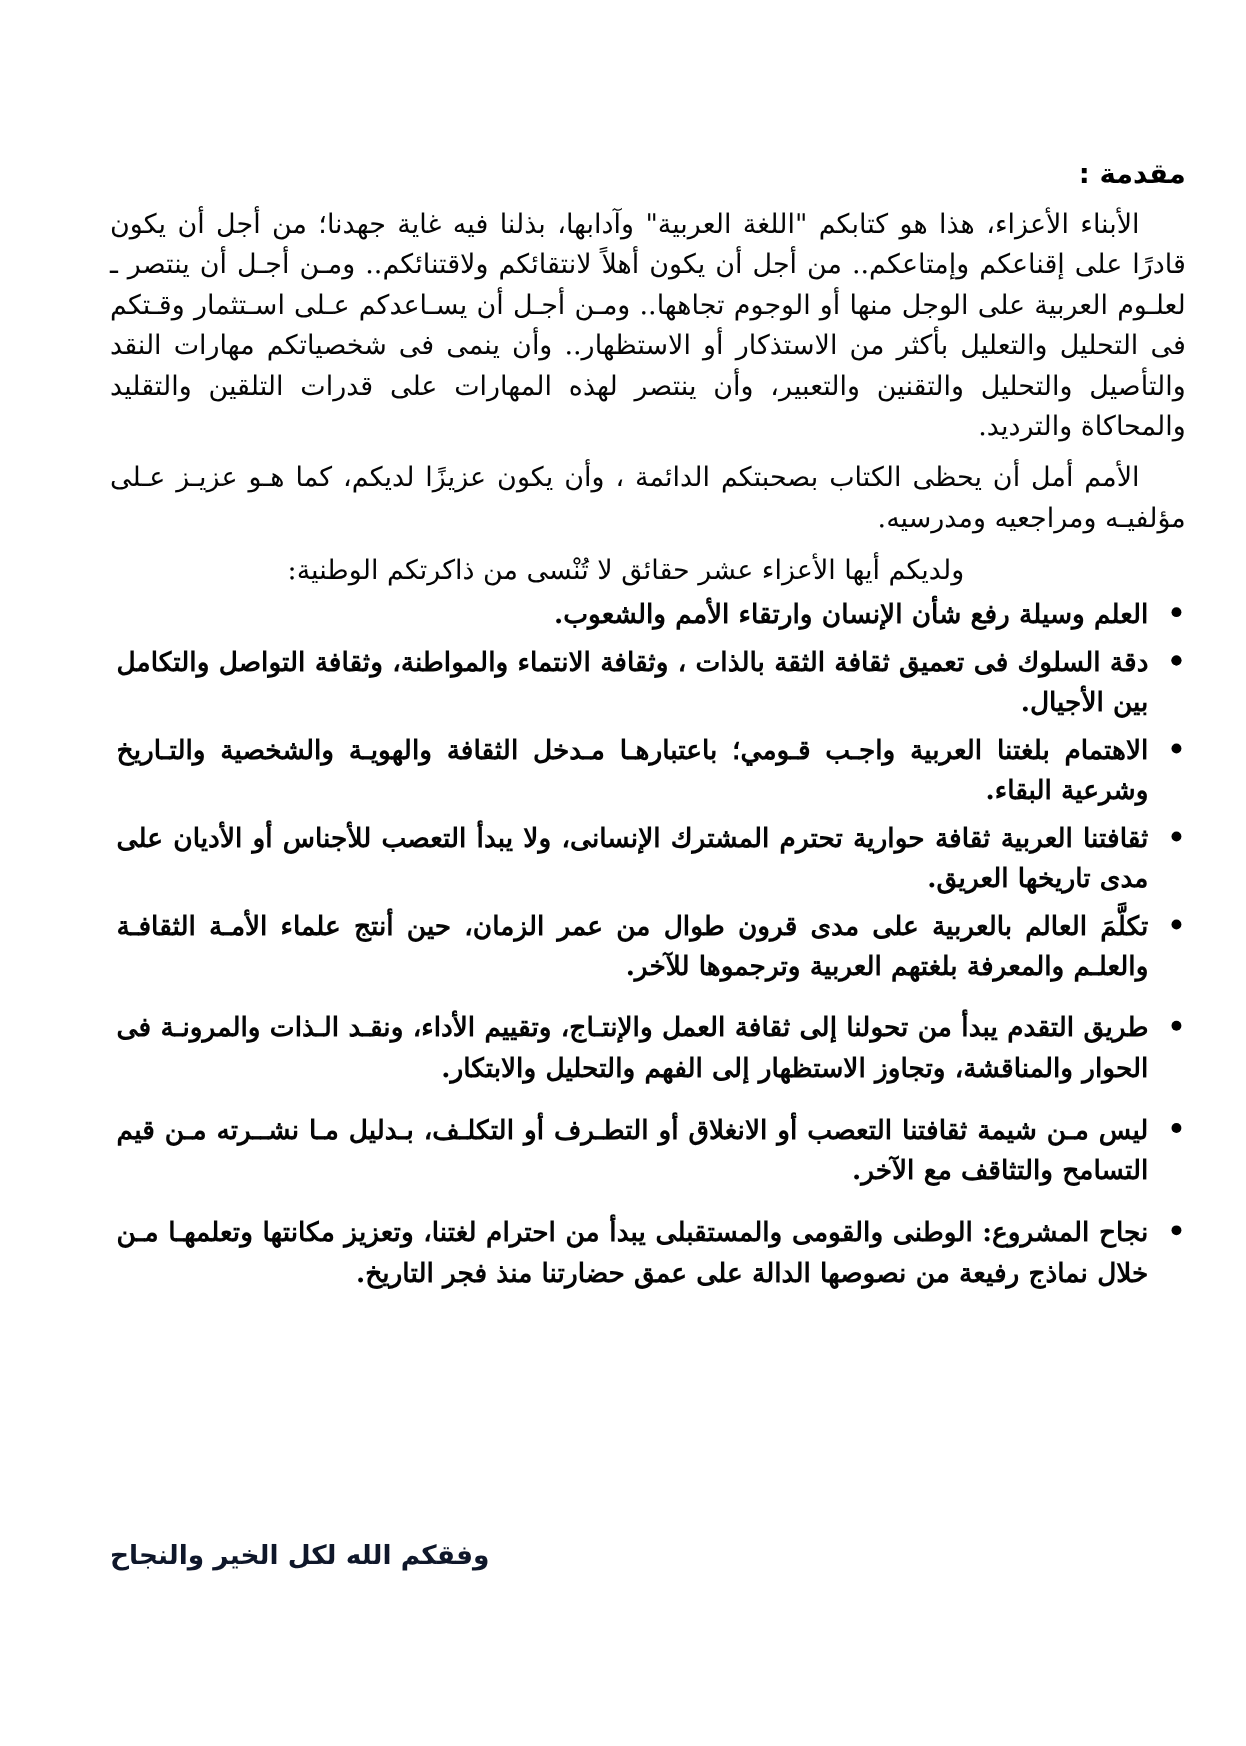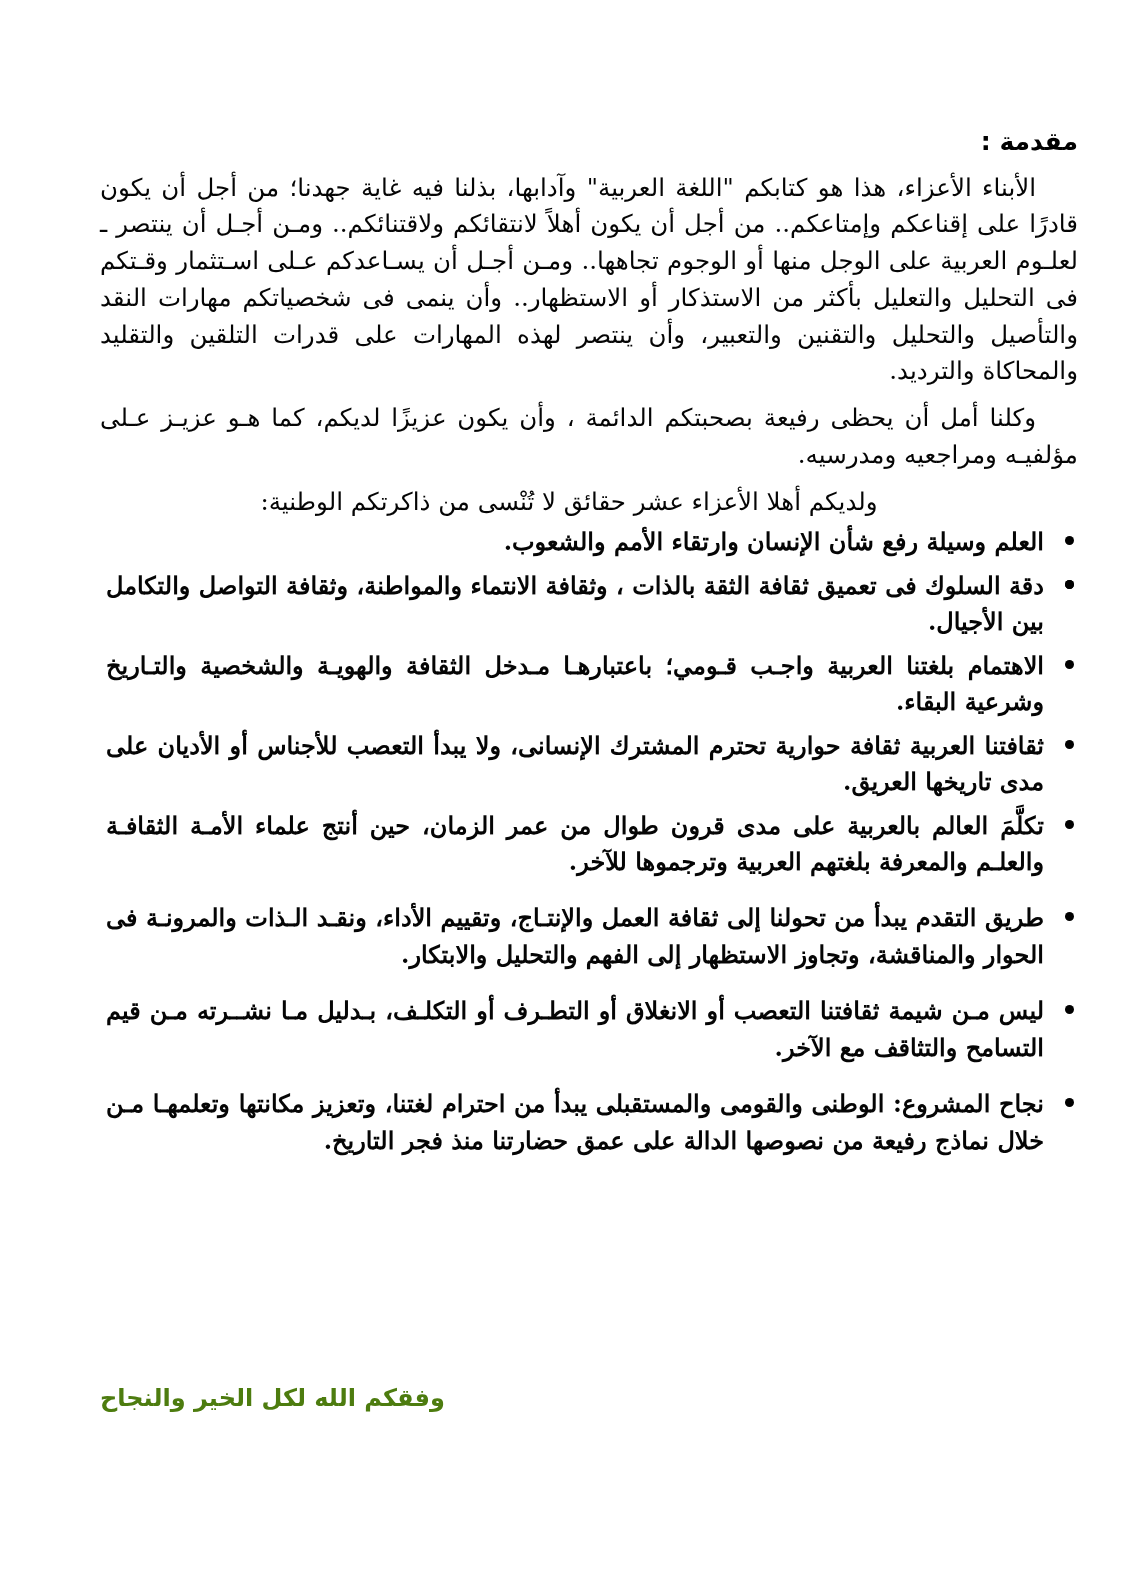--- a/index.html
+++ b/index.html
@@ -7,21 +7,21 @@
     margin: 0;
     padding: 0;
     background: #ffffff;
   }
 
   .page {
     position: relative;
     width: 1133px;
     height: 1485px;
     background: #ffffff;
-    margin: 0 auto;
+    margin: 16px auto;
     overflow: hidden;
     font-family: "DejaVu Serif", "Liberation Serif", serif;
     color: #050505;
     direction: rtl;
   }
 
   .content {
     position: absolute;
     top: 128px;
     right: 55px;
@@ -110,38 +110,38 @@
     text-align: left;
     direction: rtl;
   }
 
   .closing-text {
     display: inline-block;
     font-family: "DejaVu Sans", "Liberation Sans", sans-serif;
     font-weight: bold;
     font-size: 24px;
     line-height: 1.2;
-    color: #4d7c0f;
+    color: #0f172a;
     letter-spacing: -0.5px;
   }
 </style>
 </head>
 <body>
 
 <div class="page">
 
   <div class="content">
 
     <h1 class="doc-title">مقدمة :</h1>
 
     <p class="para">الأبناء الأعزاء، هذا هو كتابكم "اللغة العربية" وآدابها، بذلنا فيه غاية جهدنا؛ من أجل أن يكون قادرًا على إقناعكم وإمتاعكم.. من أجل أن يكون أهلاً لانتقائكم ولاقتنائكم.. ومـن أجـل أن ينتصر ـ لعلـوم العربية على الوجل منها أو الوجوم تجاهها.. ومـن أجـل أن يسـاعدكم عـلى اسـتثمار وقـتكم فى التحليل والتعليل بأكثر من الاستذكار أو الاستظهار.. وأن ينمى فى شخصياتكم مهارات النقد والتأصيل والتحليل والتقنين والتعبير، وأن ينتصر لهذه المهارات على قدرات التلقين والتقليد والمحاكاة والترديد.</p>
 
-    <p class="para para-spaced">وكلنا أمل أن يحظى رفيعة بصحبتكم الدائمة ، وأن يكون عزيزًا لديكم، كما هـو عزيـز عـلى مؤلفيـه ومراجعيه ومدرسيه.</p>
+    <p class="para para-spaced">الأمم أمل أن يحظى الكتاب بصحبتكم الدائمة ، وأن يكون عزيزًا لديكم، كما هـو عزيـز عـلى مؤلفيـه ومراجعيه ومدرسيه.</p>
 
-    <p class="lead-in">ولديكم أهلا الأعزاء عشر حقائق لا تُنْسى من ذاكرتكم الوطنية:</p>
+    <p class="lead-in">ولديكم أيها الأعزاء عشر حقائق لا تُنْسى من ذاكرتكم الوطنية:</p>
 
     <ul class="facts">
       <li>
         <span class="bullet"></span>
         <span>العلم وسيلة رفع شأن الإنسان وارتقاء الأمم والشعوب.</span>
       </li>
       <li>
         <span class="bullet"></span>
       </li>
       <li>

